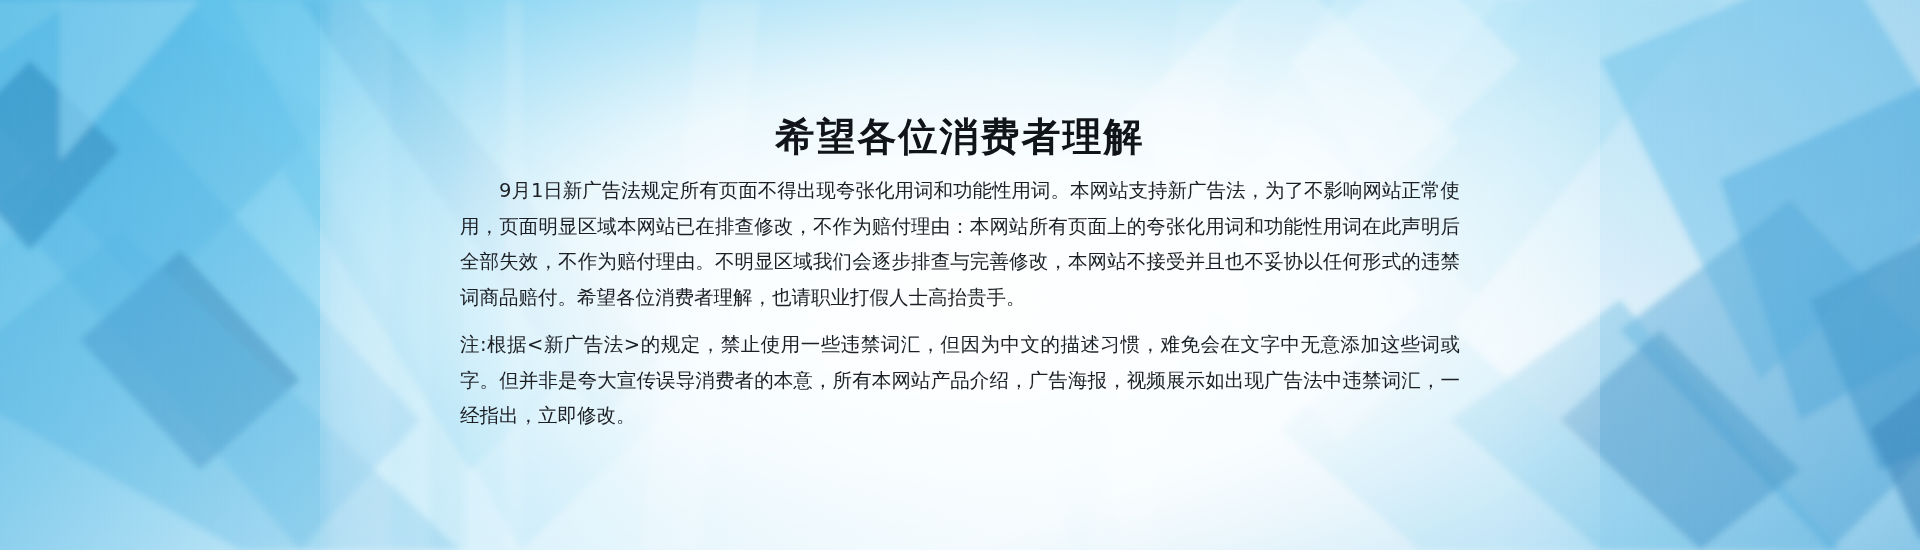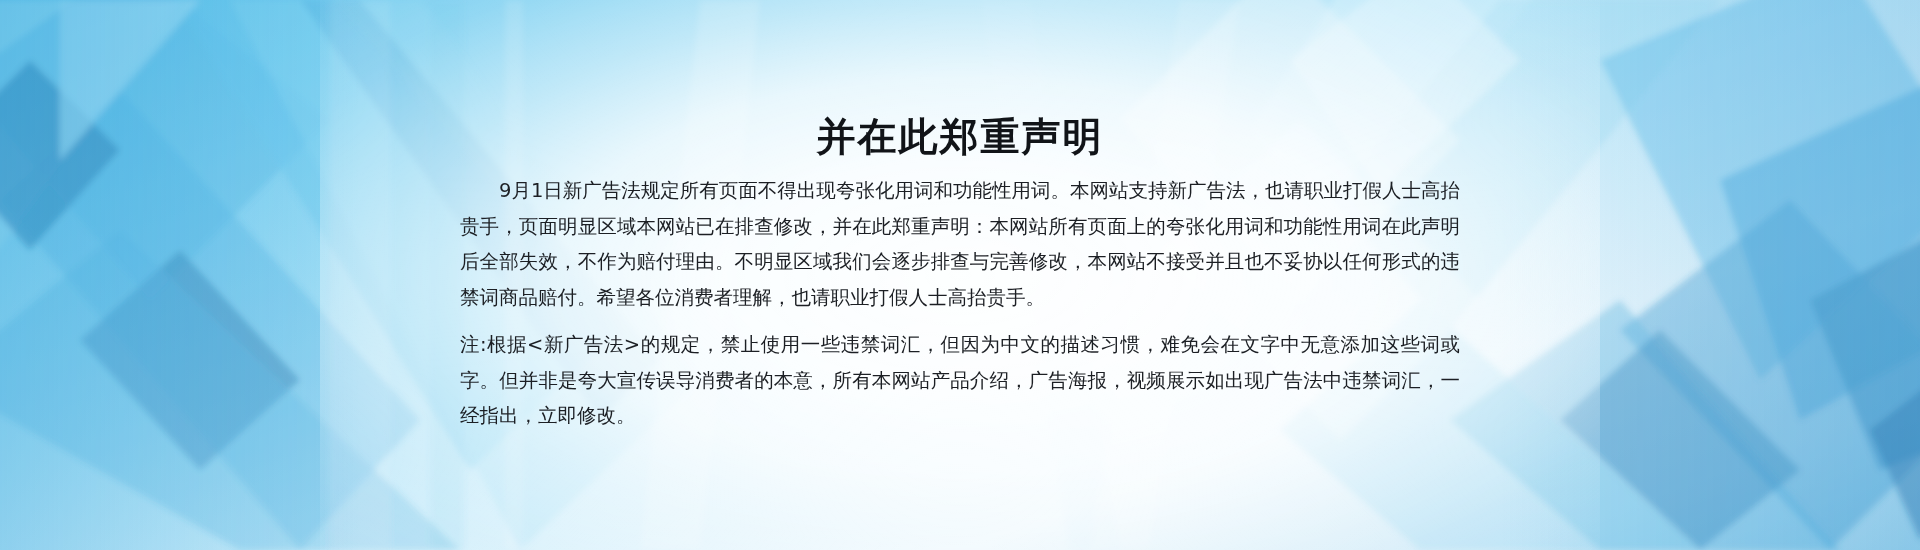--- a/index.html
+++ b/index.html
@@ -175,21 +175,21 @@
       </g>
     </g>
   </svg>
 
   <div class="bg-vignette-left"></div>
   <div class="bg-vignette-right"></div>
   <div class="bg-glow"></div>
 
   <div class="content">
 
-    <h1 class="page-title">并在此郑重声明</h1>
+    <h1 class="page-title">希望各位消费者理解</h1>
 
     <div class="body-copy">
-      <p class="para para-indent">9月1日新广告法规定所有页面不得出现夸张化用词和功能性用词。本网站支持新广告法，也请职业打假人士高抬贵手，页面明显区域本网站已在排查修改，并在此郑重声明：本网站所有页面上的夸张化用词和功能性用词在此声明后全部失效，不作为赔付理由。不明显区域我们会逐步排查与完善修改，本网站不接受并且也不妥协以任何形式的违禁词商品赔付。希望各位消费者理解，也请职业打假人士高抬贵手。</p>
+      <p class="para para-indent">9月1日新广告法规定所有页面不得出现夸张化用词和功能性用词。本网站支持新广告法，为了不影响网站正常使用，页面明显区域本网站已在排查修改，不作为赔付理由：本网站所有页面上的夸张化用词和功能性用词在此声明后全部失效，不作为赔付理由。不明显区域我们会逐步排查与完善修改，本网站不接受并且也不妥协以任何形式的违禁词商品赔付。希望各位消费者理解，也请职业打假人士高抬贵手。</p>
       <p class="para">注:根据&lt;新广告法&gt;的规定，禁止使用一些违禁词汇，但因为中文的描述习惯，难免会在文字中无意添加这些词或字。但并非是夸大宣传误导消费者的本意，所有本网站产品介绍，广告海报，视频展示如出现广告法中违禁词汇，一经指出，立即修改。</p>
     </div>
 
   </div>
 </div>
 
 </body></html>

